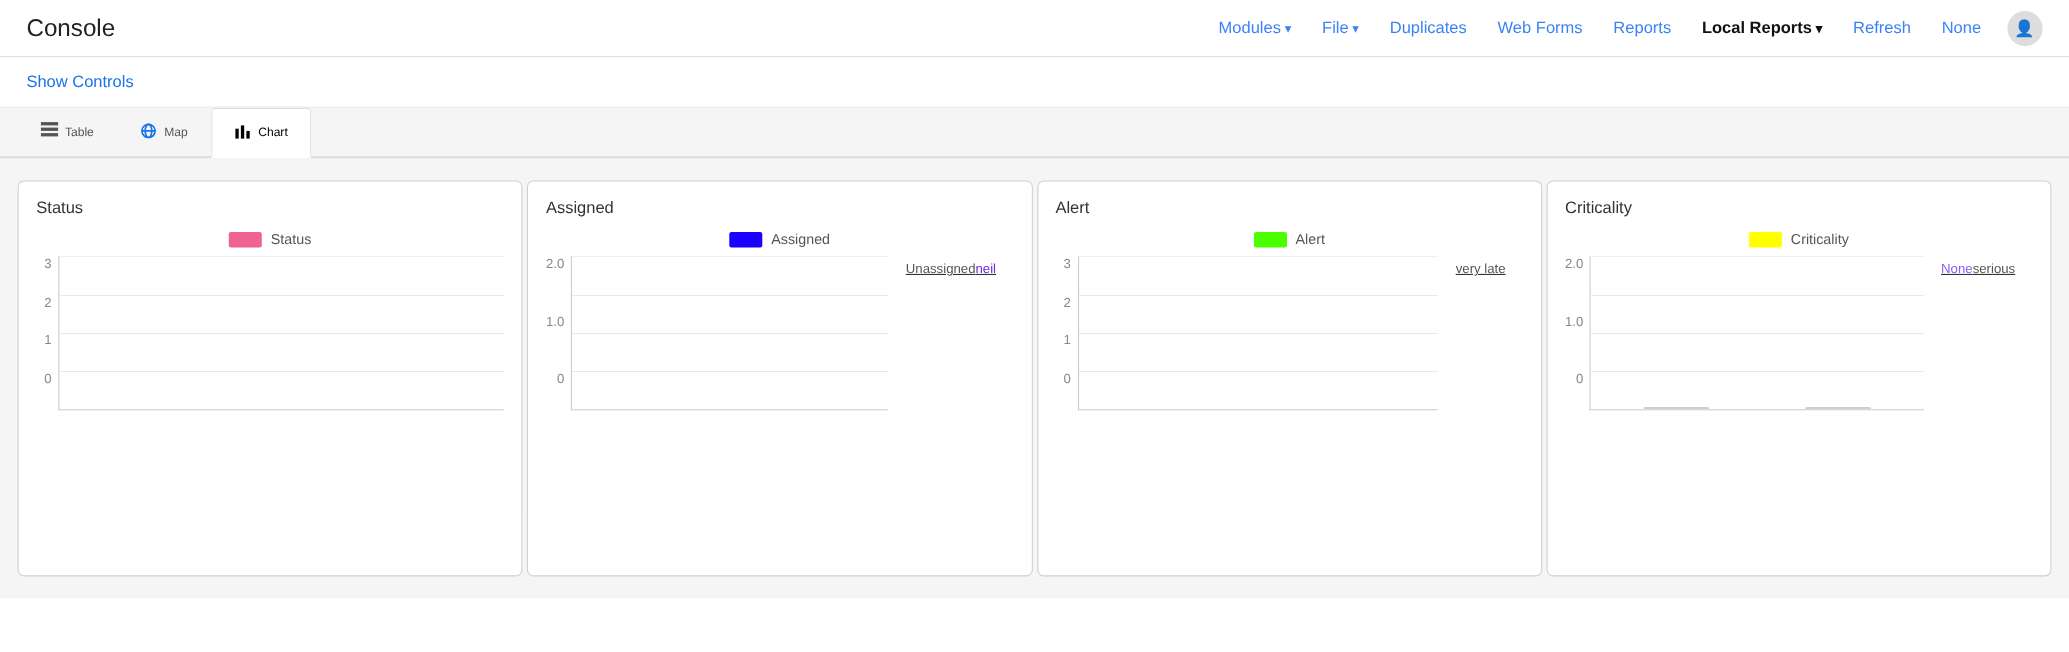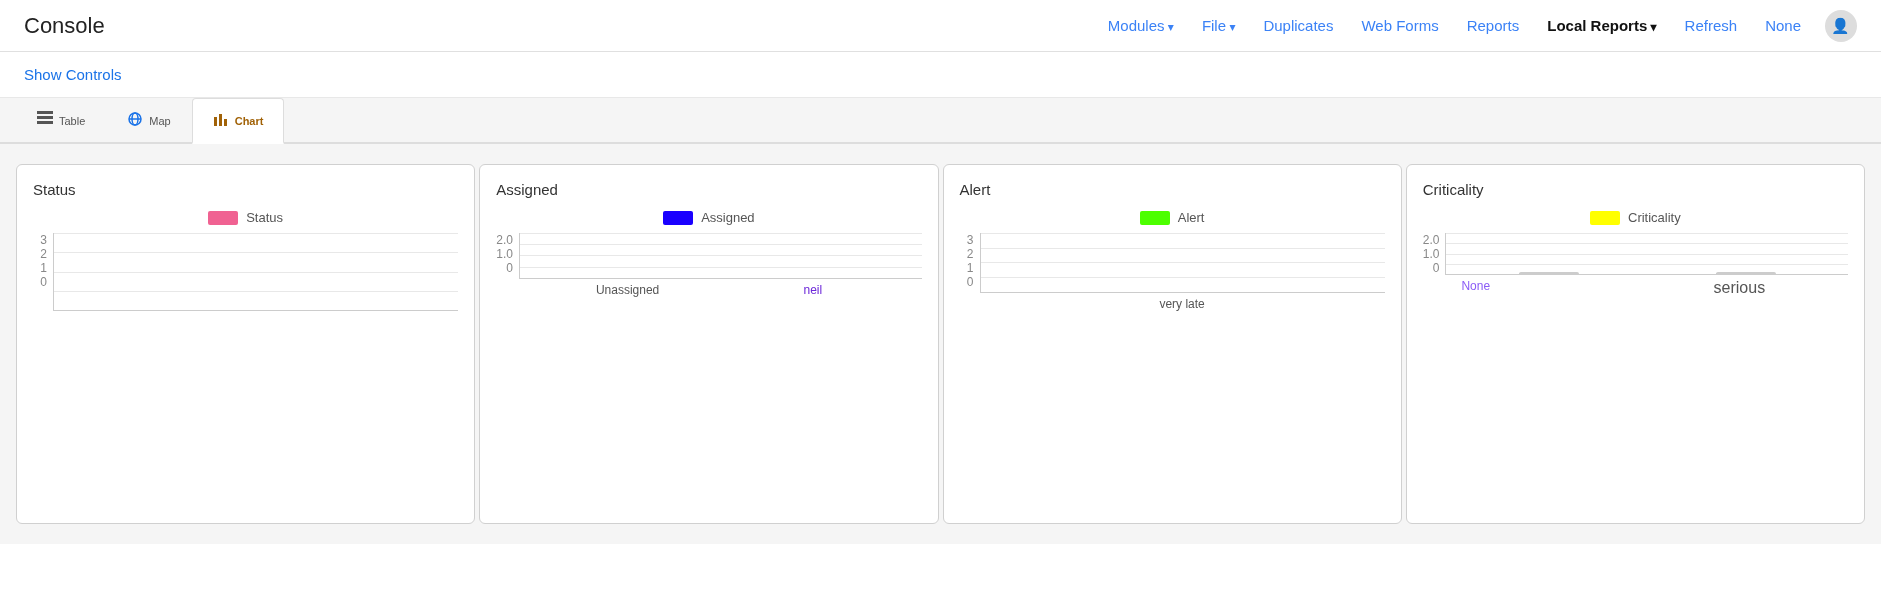--- a/index.html
+++ b/index.html
@@ -14,36 +14,36 @@
     .nav-item.with-arrow::after { content: ' ▾'; font-size: 12px; }
     .nav-icon { width: 32px; height: 32px; border-radius: 50%; background: #ddd; display: flex; align-items: center; justify-content: center; cursor: pointer; margin-left: 8px; }
 
     
     .controls-bar { padding: 14px 24px; border-bottom: 1px solid #e8e8e8; }
     .show-controls-link { color: #1a73e8; font-size: 15px; cursor: pointer; text-decoration: none; }
 
     
     .tabs-bar { display: flex; align-items: flex-end; padding: 0 16px; background: #f5f5f5; border-bottom: 2px solid #ddd; }
     .tab { display: flex; align-items: center; gap: 6px; padding: 12px 20px; cursor: pointer; font-size: 11px; color: #555; border: 1px solid transparent; border-bottom: none; border-radius: 4px 4px 0 0; background: transparent; }
-    .tab.active { background: #fff; border-color: #ddd; color: #a16207; font-weight: 700; margin-bottom: -2px; border-bottom: 2px solid #fff; justify-content: space-between; }
+    .tab.active { background: #fff; border-color: #ddd; color: #000000; font-weight: 400; margin-bottom: -2px; border-bottom: 2px solid #fff; justify-content: space-between; }
     .tab-icon { font-size: 14px; }
 
     
     .charts-area { display: flex; flex-direction: row; gap: 4px; padding: 20px 16px; background: #f5f5f5; min-height: 400px; }
     .chart-card { background: #fff; border: 1px solid #d0d0d0; border-radius: 6px; padding: 16px; flex: 1; min-width: 0; }
     .chart-card-title { font-size: 15px; font-weight: 500; color: #333; margin-bottom: 12px; }
 
     
     .chart-legend { display: flex; align-items: center; justify-content: center; gap: 8px; margin-bottom: 8px; font-size: 13px; color: #555; }
     .legend-swatch { width: 30px; height: 14px; display: inline-block; border-radius: 2px; }
 
     
     .chart-body { display: flex; flex-direction: row; align-items: stretch; }
     .y-axis { display: flex; flex-direction: column; justify-content: space-between; align-items: flex-end; padding-right: 6px; padding-bottom: 22px; font-size: 12px; color: #888; min-width: 20px; }
-    .bars-area { flex: 1; display: flex; flex-direction: column; }
+    .bars-area { flex: 1; display: flex; flex-direction: row; text-decoration: underline; }
     .gridlines { flex: 1; position: relative; display: flex; align-items: flex-end; gap: 24px; padding: 0 16px; border-left: 1px solid #ccc; border-bottom: 1px solid #ccc; }
     
     .gridlines::before { content: ''; position: absolute; left: 0; right: 0; top: 0; bottom: 0; background-image: repeating-linear-gradient(to top, transparent 0px, transparent calc(25% - 1px), #e8e8e8 calc(25% - 1px), #e8e8e8 25%); pointer-events: none; }
     .bar-group { display: flex; align-items: flex-end; gap: 8px; flex: 1; justify-content: center; position: relative; z-index: 1; }
     .bar-col { display: flex; flex-direction: column; align-items: center; }
     .bar { border-radius: 2px 2px 0 0; min-width: 50px; }
     .x-labels { display: flex; justify-content: space-around; padding: 4px 16px 0 16px; }
   </style>
 </head>
 <body>
@@ -201,18 +201,18 @@
               </div>
             </div>
             <div class="bar-group">
               <div class="bar-col">
                 <div class="bar" style="height: 100%; background: rgb(255, 255, 0); width: 60px; border: 1px solid rgb(204, 204, 204);"></div>
               </div>
             </div>
           </div>
           <div class="x-labels">
             <span style="font-size: 12px; color: #8b5cf6; flex: 1 1 0%; text-align: left;">None</span>
-            <span style="font-size: 16px; color: rgb(85, 85, 85); flex: 1 1 0%; text-align: center;">serious</span>
+            <span style="font-size: 12px; color: rgb(85, 85, 85); flex: 1 1 0%; text-align: center;">serious</span>
           </div>
         </div>
       </div>
     </div>
   </div>
 
 </body></html>

